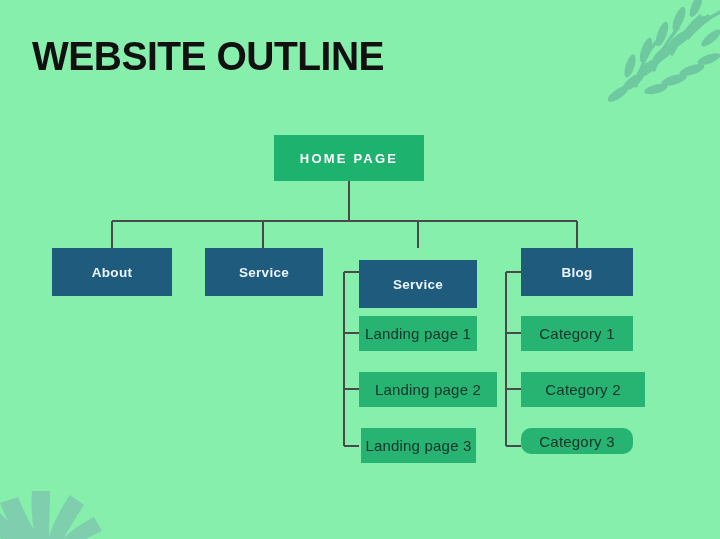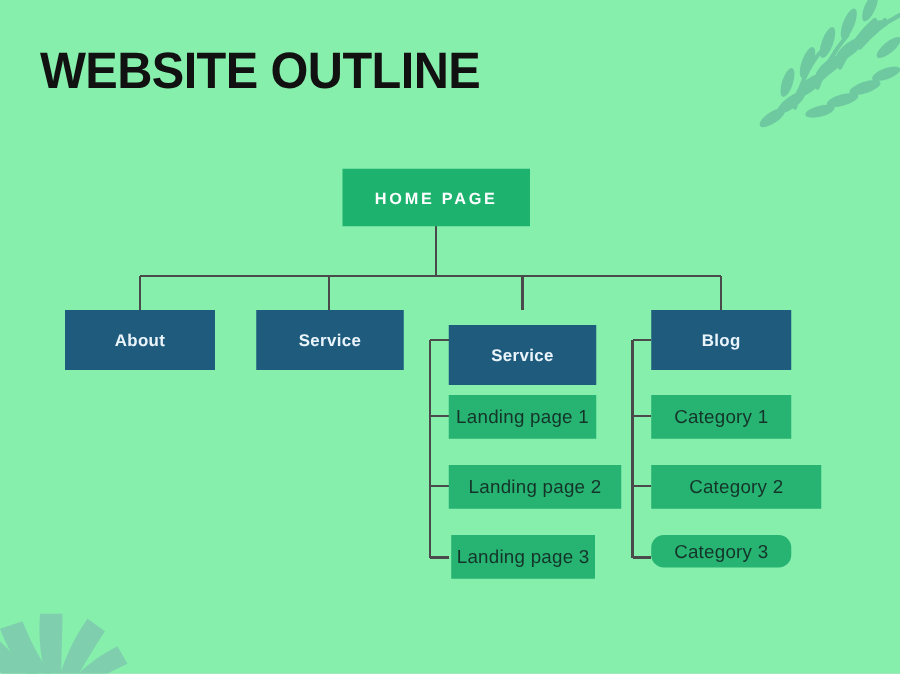--- a/index.html
+++ b/index.html
@@ -194,20 +194,20 @@
   <div class="node node-leaf" style="left:359px; top:372px; width:138px; height:35px;">
     <span>Landing page 2</span>
   </div>
   <div class="node node-leaf" style="left:361px; top:428px; width:115px; height:35px;">
     <span>Landing page 3</span>
   </div>
 
   <div class="node node-leaf" style="left:521px; top:316px; width:112px; height:35px;text-align:right;">
     <span>Category 1</span>
   </div>
-  <div class="node node-leaf" style="left:521px; top:372px; width:136px; height:35px;">
+  <div class="node node-leaf" style="left:521px; top:372px; width:124px; height:35px;">
     <span>Category 2</span>
   </div>
   <div class="node node-leaf" style="left:521px; top:428px; width:112px; height:26px;border-radius:10px;">
     <span>Category 3</span>
   </div>
 
 </div>
 
 </body></html>

